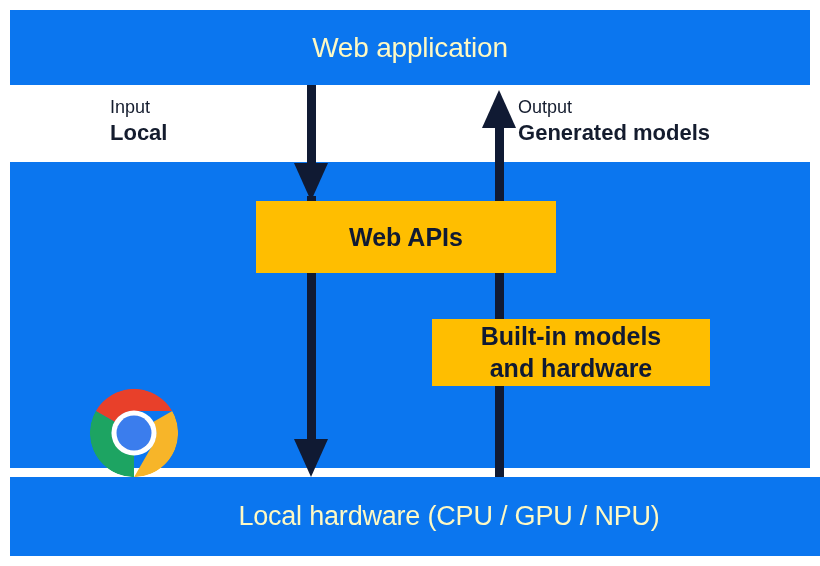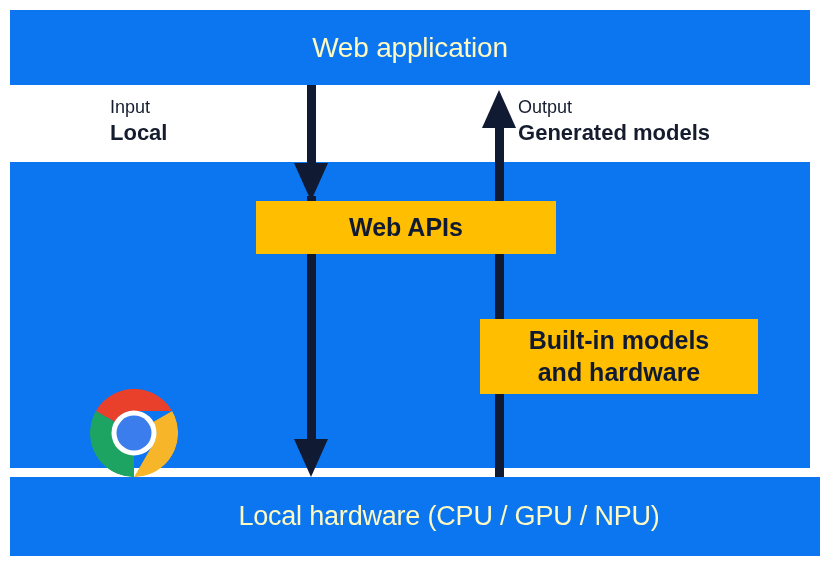--- a/index.html
+++ b/index.html
@@ -106,33 +106,32 @@
     align-items: center;
     justify-content: center;
     text-align: center;
     color: #101a33;
     font-weight: bold;
   }
   #web-apis-box {
     left: 256px;
     top: 201px;
     width: 300px;
-    height: 53px;
+    height: 72px;
     font-size: 25px;
     z-index: 5;
   }
   #builtin-box {
     left: 432px;
     top: 319px;
     width: 278px;
-    height: 75px;
+    height: 67px;
     font-size: 25px;
     line-height: 1.25;
     z-index: 5;
-    margin-left: 48px;
   }
 
   
   #browser-group {
     position: absolute;
     left: 78px;
     top: 225px;
     width: 92px;
     text-align: center;
   }

